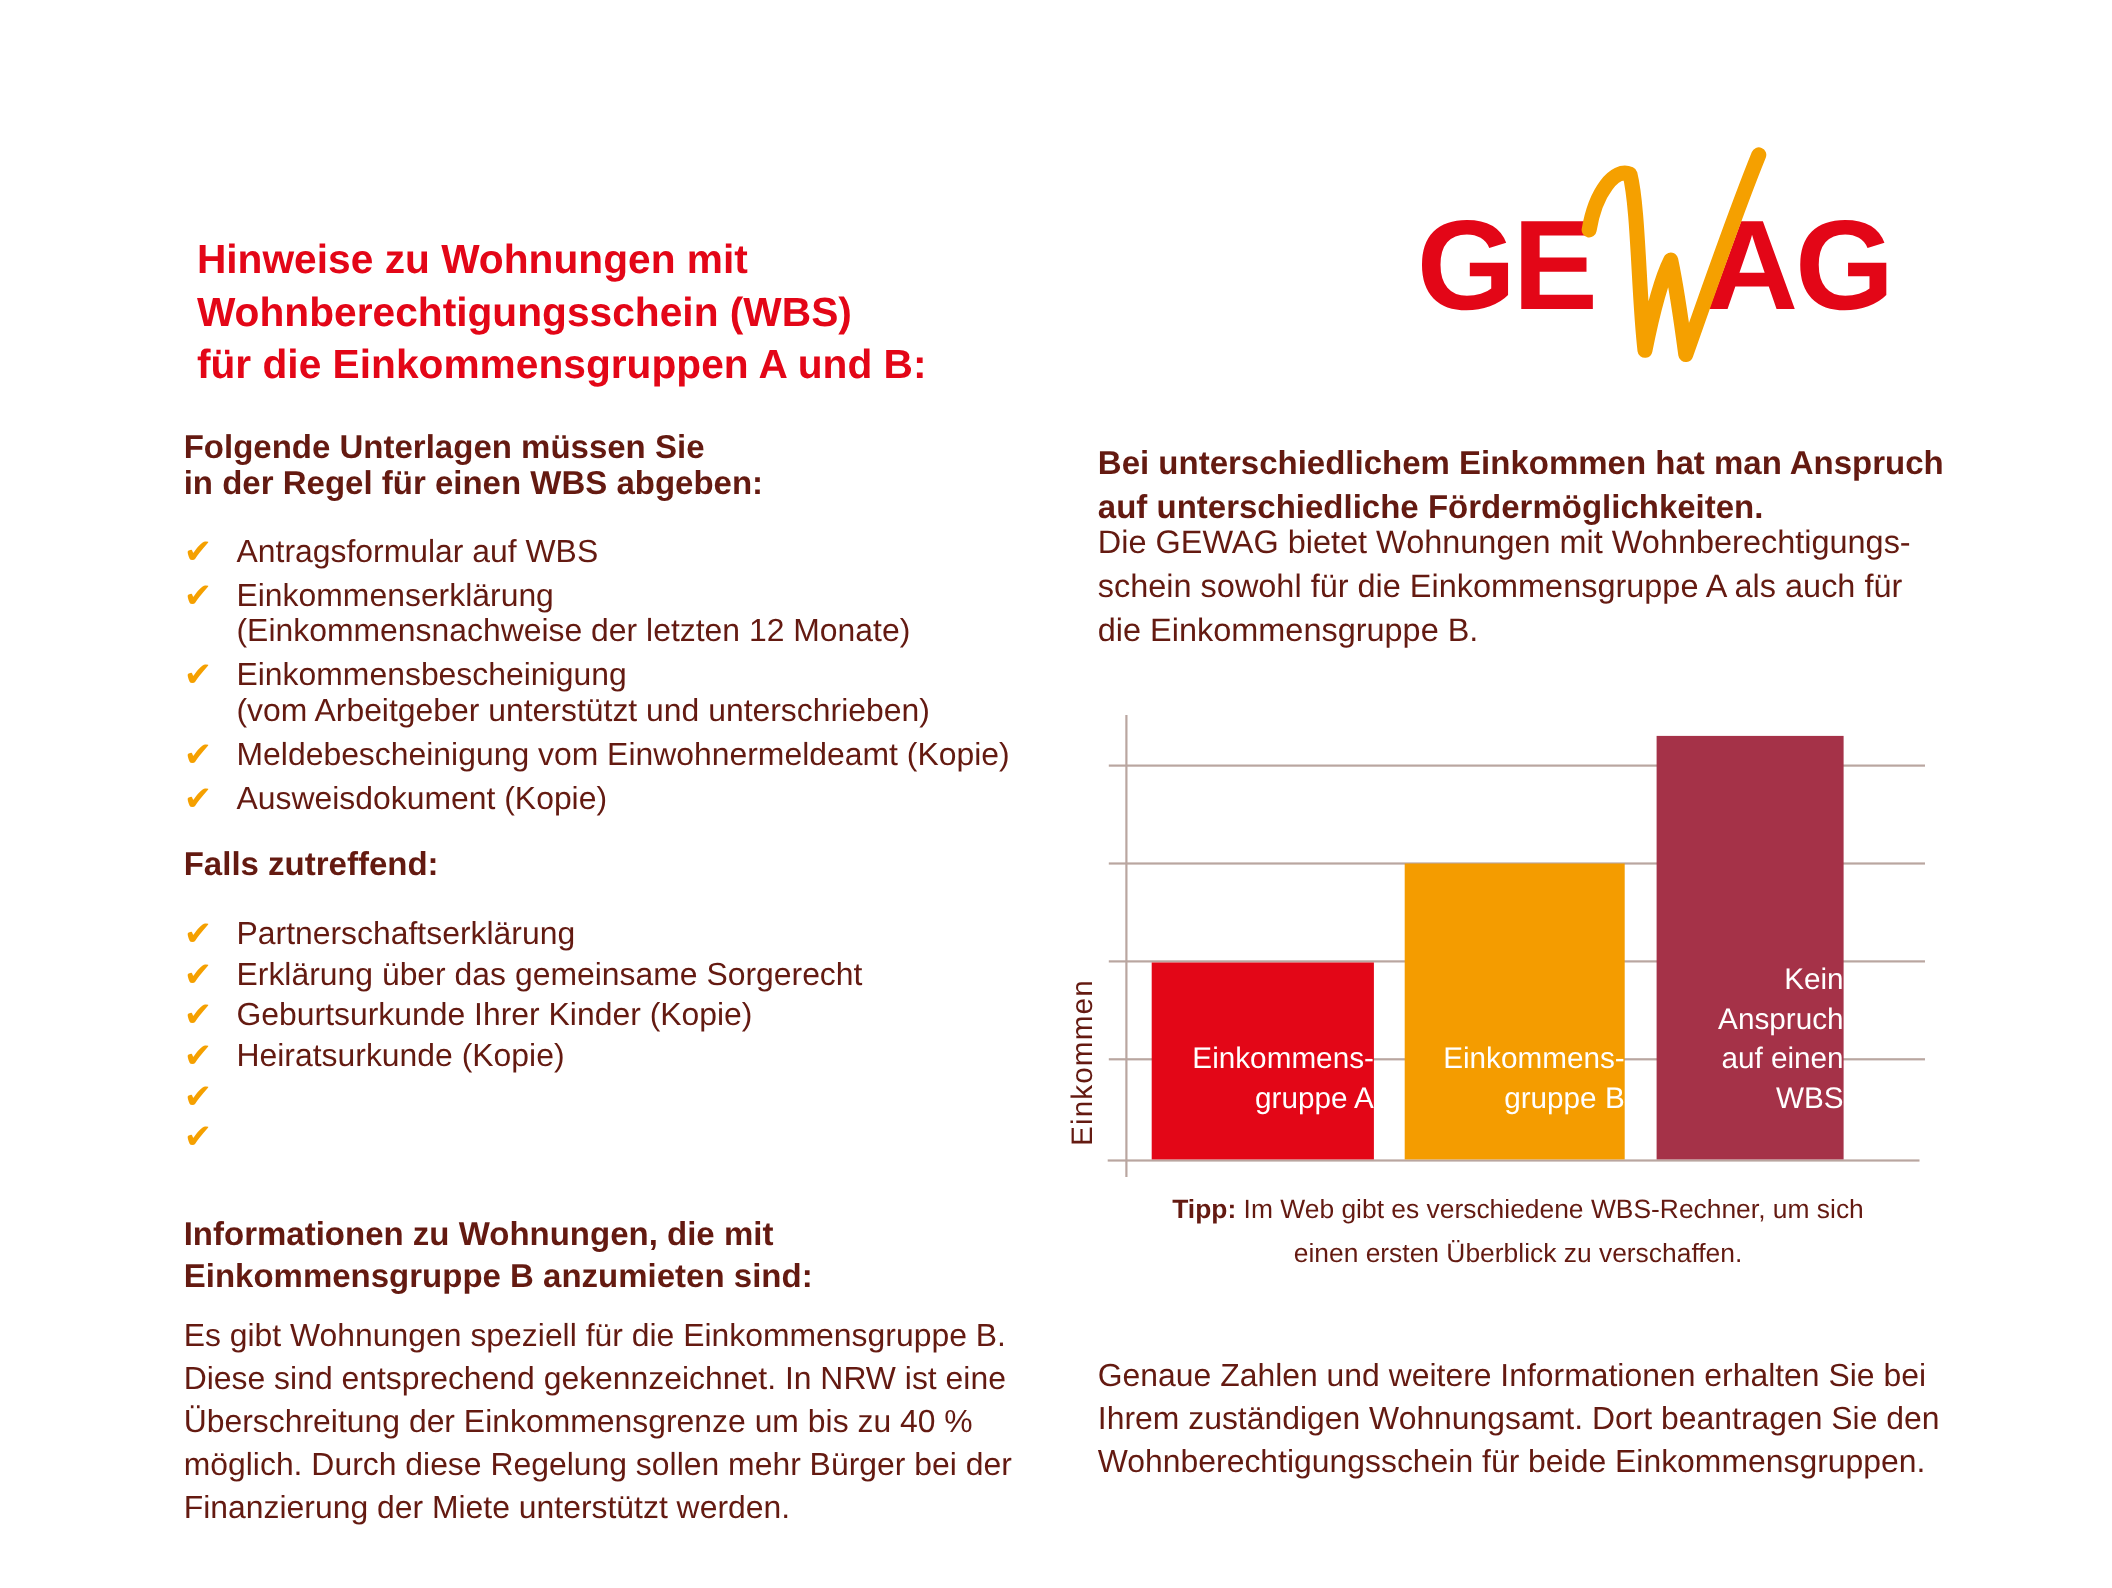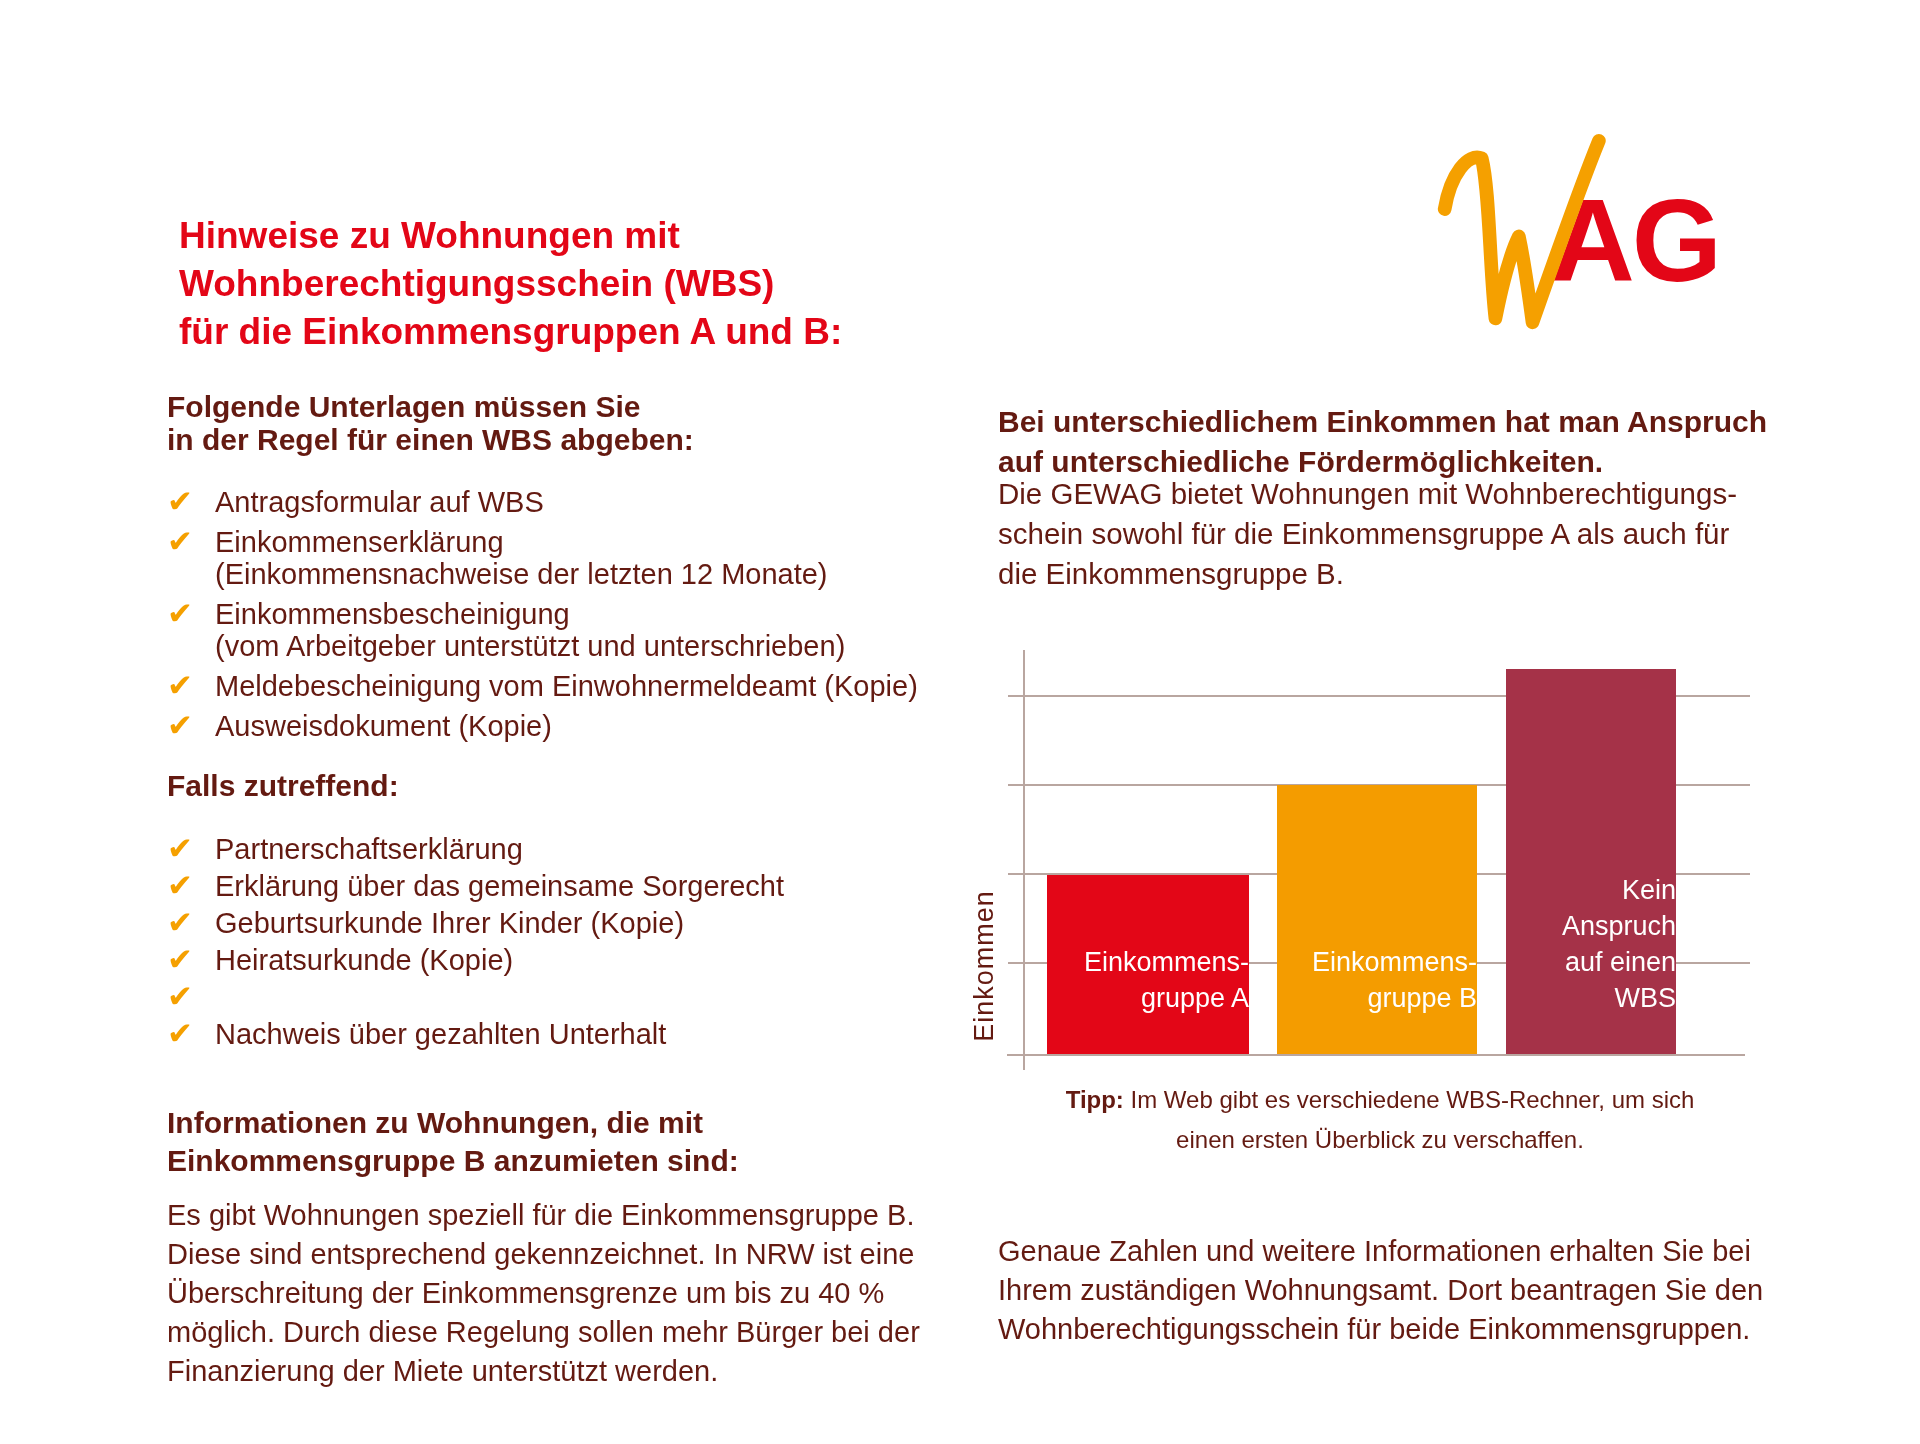--- a/index.html
+++ b/index.html
@@ -113,32 +113,32 @@
     </div>
     <div class="check-item">
       <span class="check-icon">✔</span>
       <span class="check-text pre">Heiratsurkunde (Kopie)</span>
     </div>
     <div class="check-item">
       <span class="check-icon">✔</span>
     </div>
     <div class="check-item">
       <span class="check-icon">✔</span>
-      <span class="check-text pre">Nachweis über gezahlten Unterhalt</span>
     </div>
   </div>
 
   <h2 class="abs subhead sub3 pre">Informationen zu Wohnungen, die mit
 Einkommensgruppe B anzumieten sind:</h2>
   <p class="abs body-par par1 pre">Es gibt Wohnungen speziell für die Einkommensgruppe B.
 Diese sind entsprechend gekennzeichnet. In NRW ist eine
 Überschreitung der Einkommensgrenze um bis zu 40 %
 möglich. Durch diese Regelung sollen mehr Bürger bei der
 Finanzierung der Miete unterstützt werden.</p>
 
+  <div class="abs logo-letters logo-ge">GE</div>
   <div class="abs logo-letters logo-ag">AG</div>
   <svg class="abs logo-w" viewBox="0 0 200 210">
     <path d="M30,80 C36,44 54,22 68,28 C76,60 76,140 82,192 C90,152 98,124 106,108 C112,136 116,166 120,196 C144,128 166,64 188,10" fill="none" stroke="#f5a000" stroke-width="14" stroke-linecap="round" stroke-linejoin="round"></path>
   </svg>
 
   <h2 class="abs rhead pre">Bei unterschiedlichem Einkommen hat man Anspruch
 auf unterschiedliche Fördermöglichkeiten.</h2>
   <p class="abs body-par rintro pre">Die GEWAG bietet Wohnungen mit Wohnberechtigungs-
 schein sowohl für die Einkommensgruppe A als auch für
 die Einkommensgruppe B.</p>

